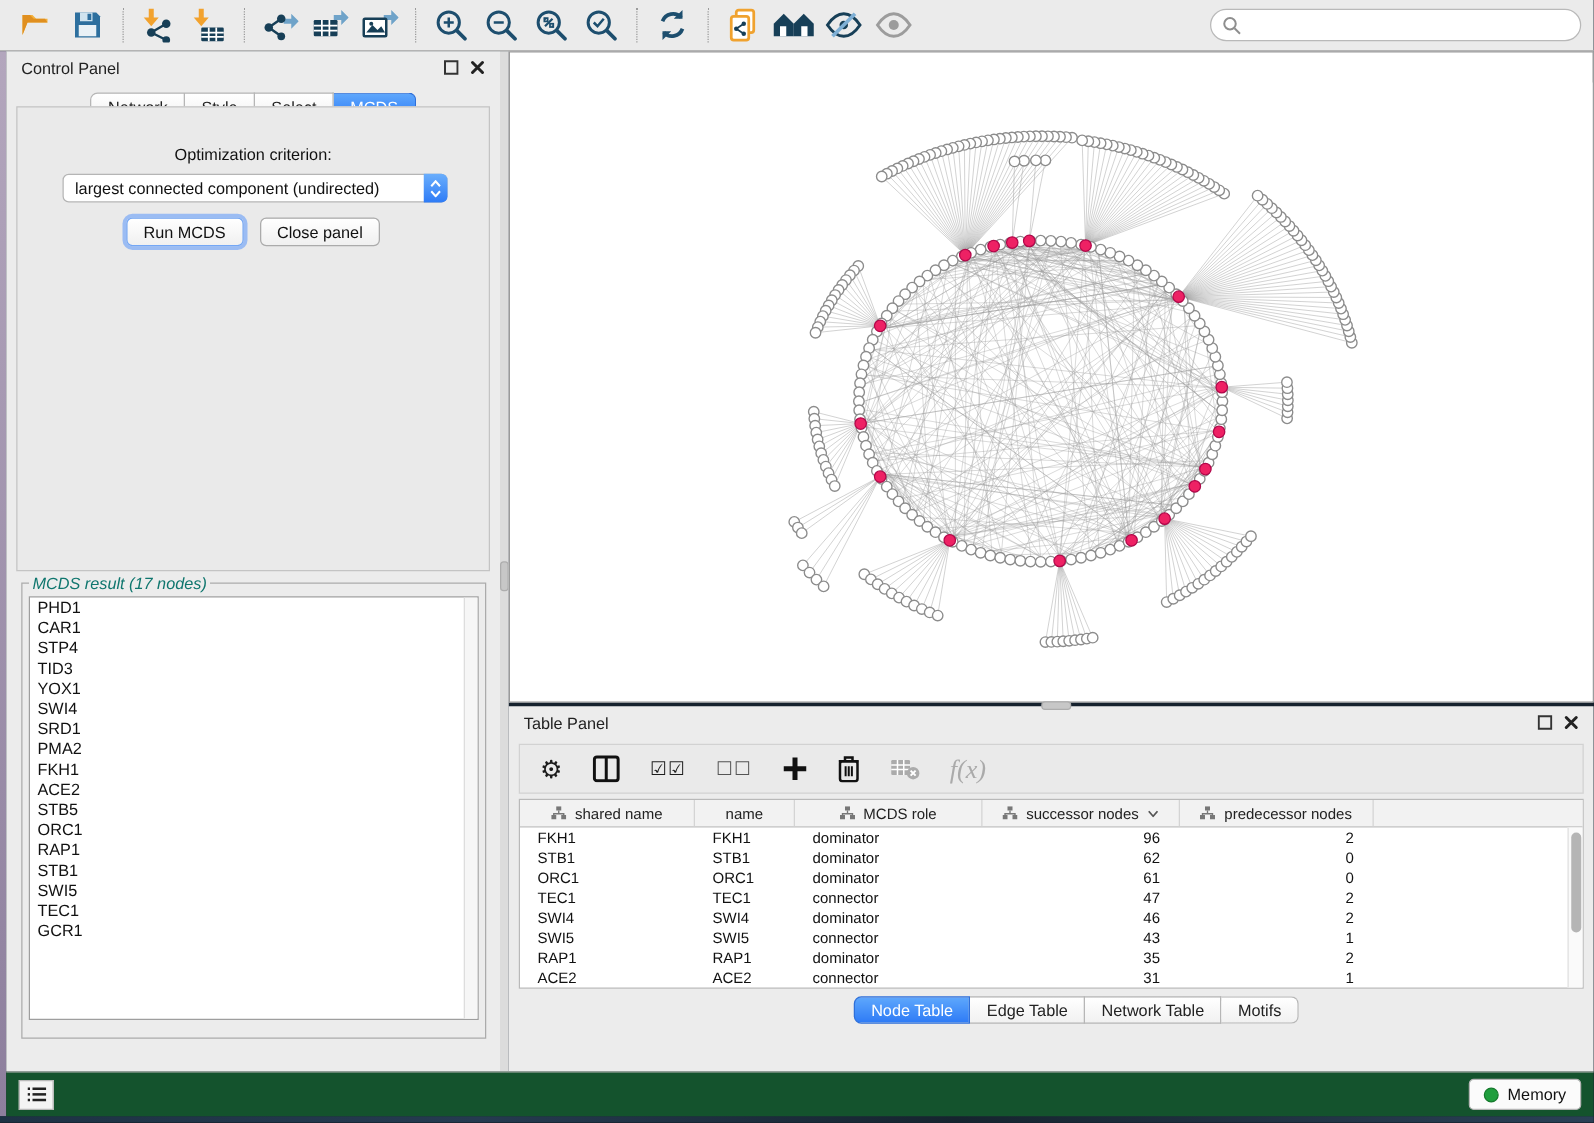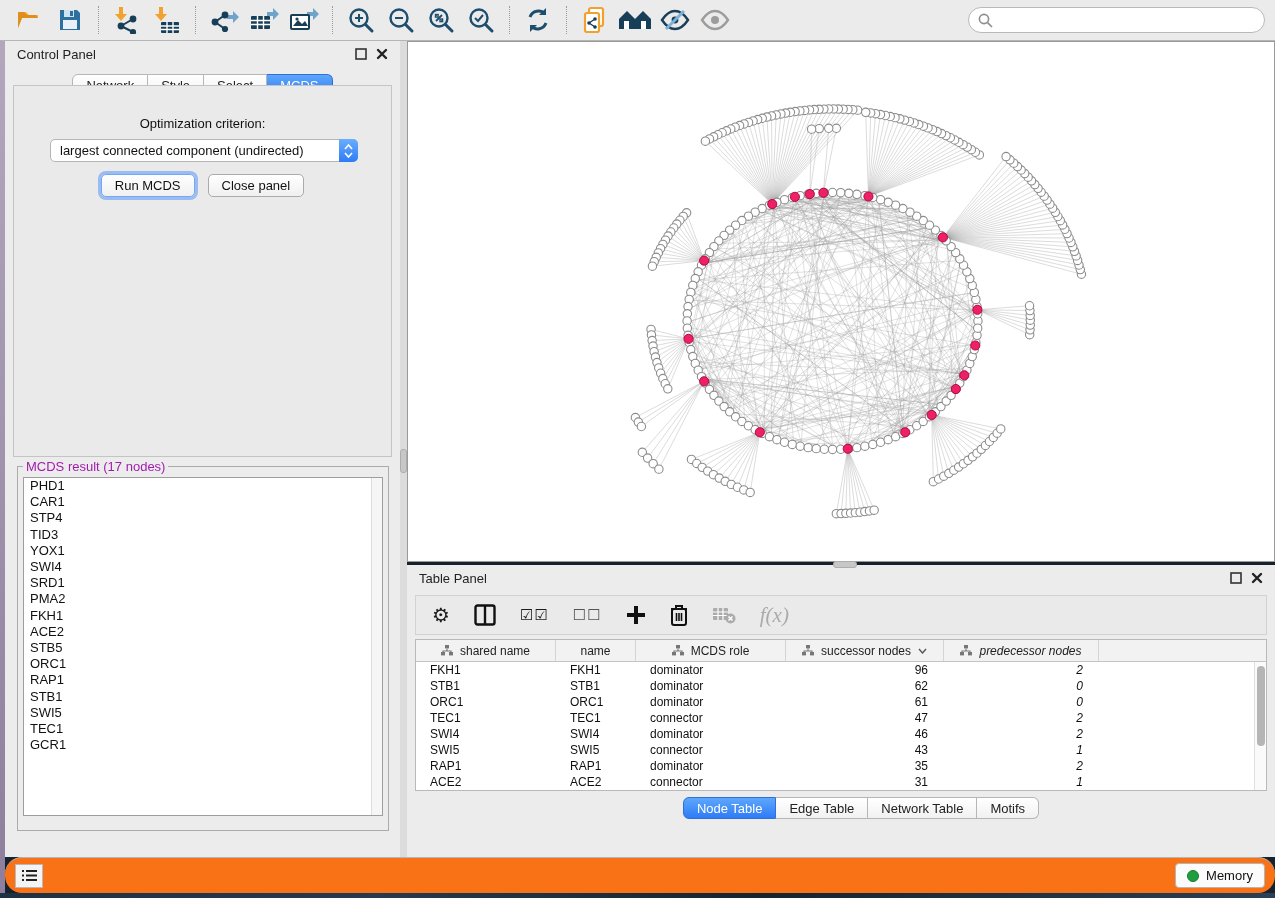--- a/index.html
+++ b/index.html
@@ -47,21 +47,21 @@
   .sel-stepper { width:19px; height:23px; margin-right:-1px; border-radius:0 5px 5px 0;
     background:linear-gradient(#6aaefc,#2e7bf6); display:flex; flex-direction:column;
     align-items:center; justify-content:center; gap:2px; }
   .cp-buttons { position:absolute; left:0; top:88px; width:100%; display:flex; justify-content:center; gap:13px; }
   .mac-btn { height:23px; padding:0 13px; font-size:13px; color:#111;
     background:linear-gradient(#ffffff,#f0f0f0); border:1px solid #ababab; border-radius:5px; }
   .mac-btn.focus { box-shadow:0 0 0 3px rgba(90,150,250,.55); border-color:#74a7f5; }
 
   .mcds-fieldset { position:absolute; left:12px; top:418px; width:372px; height:372px;
     border:1px solid #ababab; background:#ececec; padding:0; }
-  .mcds-fieldset legend { font-size:13px; color:#a21caf; margin-left:5px; padding:0 3px; }
+  .mcds-fieldset legend { font-size:13px; color:#0f766e; margin-left:5px; padding:0 3px;font-style:italic; }
   .mcds-list { position:absolute; left:5px; top:3px; right:5px; bottom:6px; background:#fff;
     border:1px solid #9e9e9e; overflow:hidden; }
   .mcds-item { font-size:13px; line-height:16.2px; padding-left:6px; color:#111; }
   .mcds-scroll { position:absolute; right:0; top:0; bottom:0; width:11px; background:#f6f6f6;
     border-left:1px solid #ddd; }
 
   
   .vsplit { position:absolute; left:400px; top:41px; width:7px; height:816px; background:#dcdcdc; }
   .vsplit .grab { position:absolute; left:0; top:408px; width:7px; height:24px;
     background:#c7c7c7; border:1px solid #adadad; border-radius:3px; }
@@ -92,35 +92,35 @@
   .glyph.sm { font-size:15px; letter-spacing:1px; }
   .fx { font-family:"Liberation Serif","DejaVu Serif",serif; font-style:italic;
     font-size:21px; color:#aaa; }
 
   .node-table { position:absolute; left:8px; right:8px; top:74px; bottom:66px;
     background:#fff; border:1px solid #b9b9b9; }
   .nt-header { display:flex; height:22px; background:#f2f2f2; border-bottom:1px solid #c4c4c4; }
   .hcell { display:flex; align-items:center; justify-content:center; gap:7px;
     font-size:12px; color:#222; border-right:1px solid #d4d4d4; }
   .hfill { flex:1; border-right:none; }
-  .c0{width:140px;} .c1{width:80px;} .c2{width:150px;} .c3{width:158px;} .c4{width:155px;font-style:italic;}
+  .c0{width:140px;} .c1{width:80px;} .c2{width:150px;} .c3{width:158px;} .c4{width:155px;}
   .nt-body { position:absolute; left:0; right:12px; top:22px; bottom:0; overflow:hidden; }
   .trow { display:flex; height:16px; align-items:center; }
   .tcell { font-size:12px; color:#111; padding-left:14px; }
   .tcell.num { text-align:right; padding-left:0; padding-right:16px; }
   .nt-scroll { position:absolute; right:0; top:22px; bottom:0; width:12px; background:#fafafa;
     border-left:1px solid #e0e0e0; }
   .nt-thumb { position:absolute; left:2px; top:4px; width:8px; height:80px;
     background:#b5b5b5; border-radius:4px; }
   .tp-tabs { position:absolute; left:0; right:0; bottom:38px; display:flex; justify-content:center;margin-left:40px; }
 
   
   .statusbar { position:absolute; left:5px; top:857px; width:1270px; height:36px;
-    background:#f97316; border-top:1px solid #b5b5b5; display:flex; align-items:center;
-    padding:0 10px;border-radius:17px; }
+    background:#14532d; border-top:1px solid #b5b5b5; display:flex; align-items:center;
+    padding:0 10px; }
   .list-btn { width:28px; height:24px; background:#f4f4f4; border:1px solid #b9b9b9;
     display:flex; align-items:center; justify-content:center; }
   .memory-btn { margin-left:auto; height:25px; background:#fbfbfb; border:1px solid #b5b5b5;
     border-radius:4px; display:flex; align-items:center; gap:7px; padding:0 11px; font-size:13px; color:#111; }
   .memdot { width:12px; height:12px; border-radius:50%; background:#1f9e3d; border:1px solid #157a2c; }
 </style>
 </head>
 <body>
 
 <div class="toolbar">

